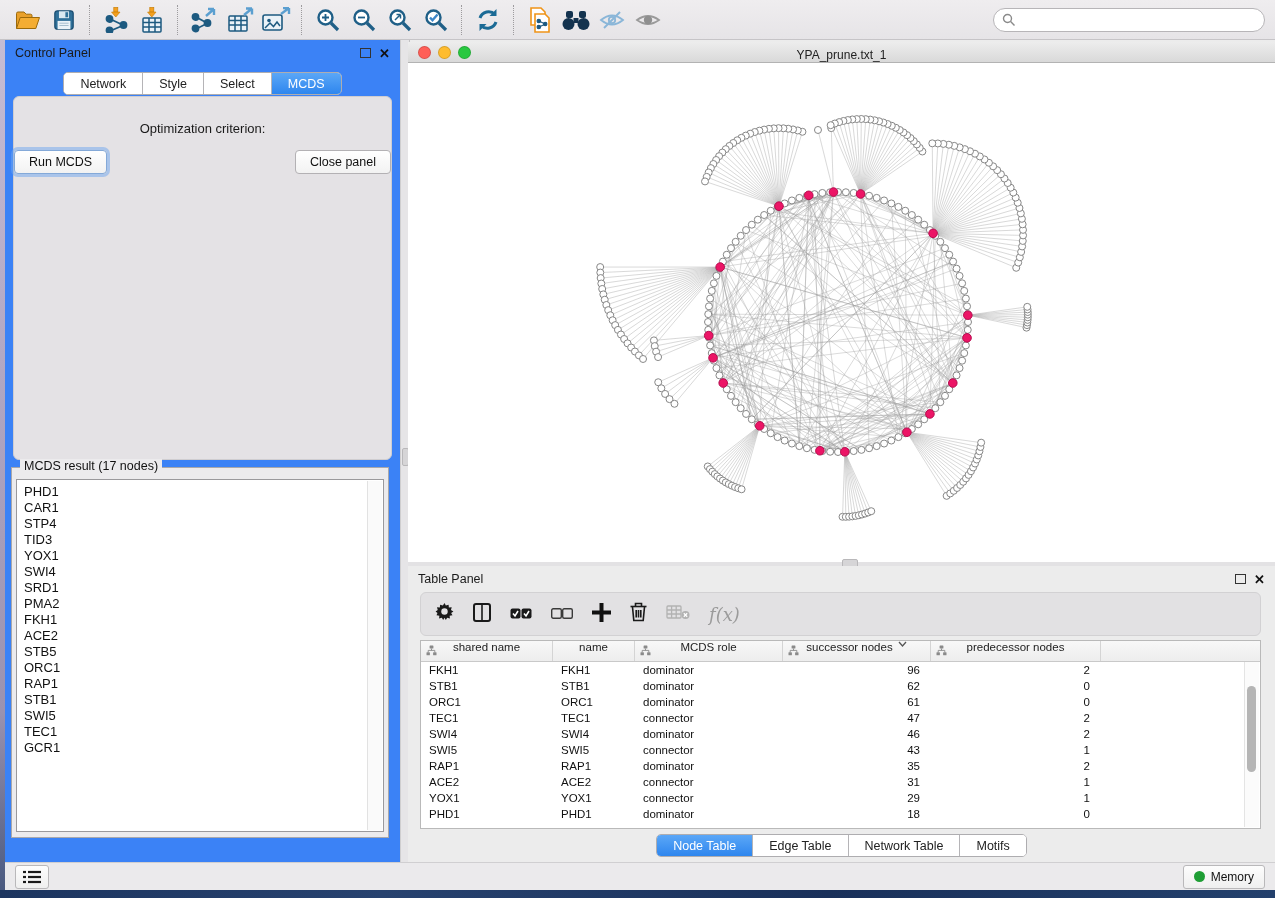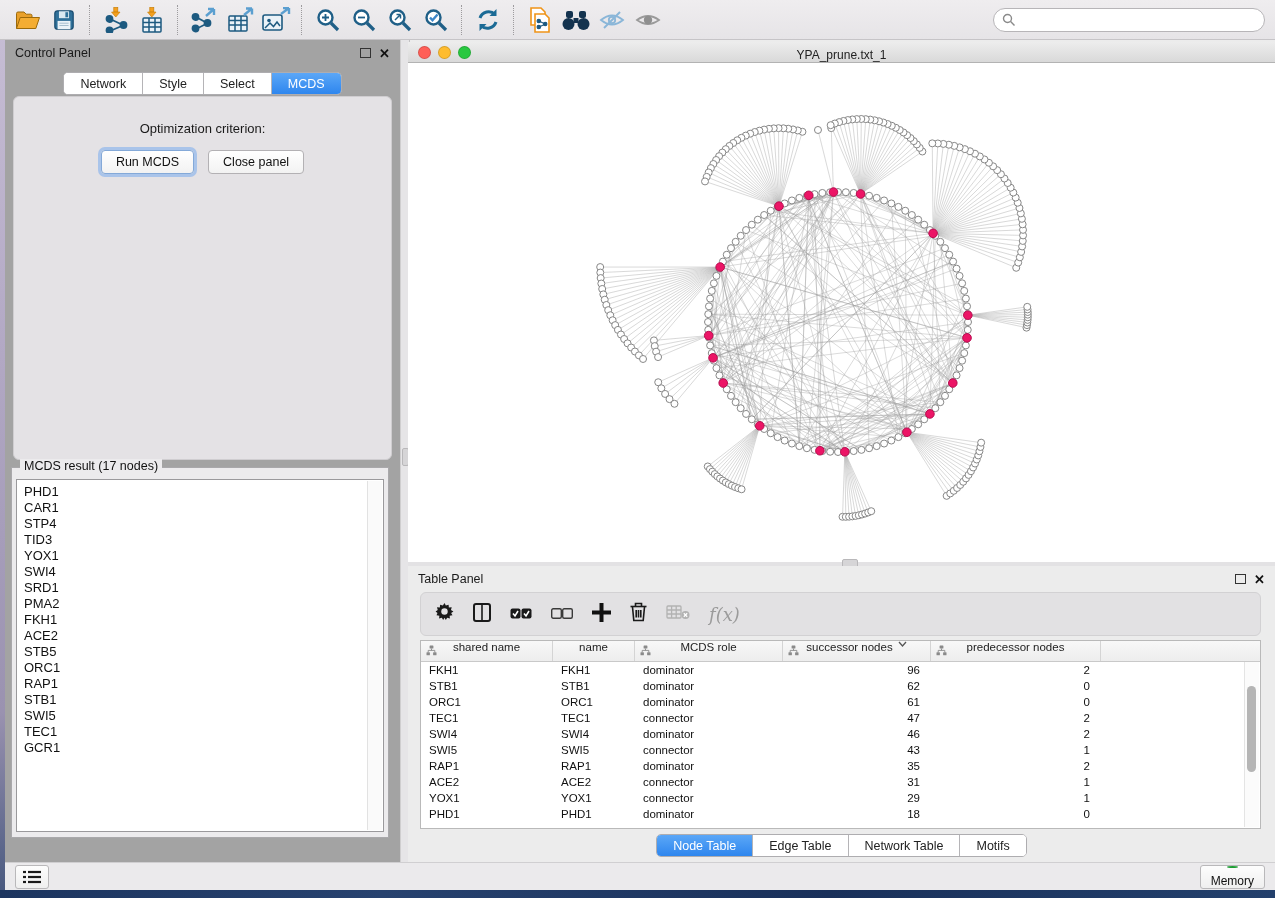--- a/index.html
+++ b/index.html
@@ -13,37 +13,37 @@
   
   .toolbar{position:absolute;left:0;top:0;width:1275px;height:40px;background:linear-gradient(180deg,#efedef,#e6e4e7);border-bottom:1px solid #c6c4c7;display:flex;align-items:center;box-sizing:border-box;padding:0 10px;z-index:5;}
   .tb-btn{width:36px;height:32px;display:flex;align-items:center;justify-content:center;flex:0 0 auto;}
   .tb-sep{width:1px;height:30px;border-left:1px dotted #9d9b9e;margin:0 7px;flex:0 0 auto;}
   .tb-spacer{flex:1;}
   .searchbox{width:272px;height:24px;border:1px solid #b7b5b8;border-radius:12px;background:#fff;display:flex;align-items:center;padding:0 8px;box-sizing:border-box;}
   .searchbox input{border:none;outline:none;flex:1;font-size:12px;background:transparent;font-family:"Liberation Sans",sans-serif;}
   
   .window-body{position:absolute;left:5px;top:40px;width:1270px;height:850px;background:#ececec;}
   
-  .control-panel{position:absolute;left:0;top:0;width:395px;height:822px;background:#a3a3a3;}
+  .control-panel{position:absolute;left:0;top:0;width:395px;height:822px;background:#3b82f6;}
   .panel-header{position:absolute;left:0;top:0;right:0;height:26px;display:flex;align-items:center;padding:0 10px;box-sizing:border-box;}
   .panel-title{font-size:12.5px;color:#1a1a1a;}
   .panel-hdr-icons{margin-left:auto;display:flex;gap:8px;align-items:center;}
   .float-glyph{width:9px;height:8px;border:1.5px solid #333;display:inline-block;}
   .close-glyph{font-size:13px;font-weight:bold;color:#111;line-height:1;}
   .cp-tabs{position:absolute;left:0;right:0;top:32px;display:flex;justify-content:center;}
   .seg{display:flex;border:1px solid #aeadb0;border-radius:5px;background:#fff;overflow:hidden;height:21px;}
   .seg .seg-item{font-size:12.5px;color:#222;padding:0 16px;display:flex;align-items:center;border-right:1px solid #b5b4b7;cursor:default;background:#fff;}
   .seg .seg-item:last-child{border-right:none;}
   .seg .seg-item.active{background:linear-gradient(180deg,#5ba7f7,#2e86ee);color:#fff;}
   .cp-body{position:absolute;left:8px;right:8px;top:56px;height:364px;background:#e4e2e5;border:1px solid #cfcdd0;border-radius:6px;box-sizing:border-box;text-align:center;}
   .opt-label{margin-top:24px;font-size:13px;color:#1a1a1a;}
   .select{margin:12px auto 0;width:314px;height:24px;border:1px solid #b5b3b6;border-radius:4px;background:#fff;display:flex;align-items:center;box-sizing:border-box;overflow:hidden;}
   .select .sel-text{flex:1;font-size:12.5px;text-align:center;color:#111;white-space:nowrap;}
   .select .sel-cap{width:20px;height:100%;background:linear-gradient(180deg,#66a9f3,#3a84e9);display:flex;flex-direction:column;align-items:center;justify-content:center;gap:2px;border-left:1px solid #9fc0ea;}
-  .btn-row{margin-top:14px;display:flex;justify-content:center;gap:14px;}
+  .btn-row{margin-top:14px;display:flex;justify-content:space-between;gap:14px;}
   .mac-btn{height:24px;padding:0 14px;border:1px solid #b3b1b4;border-radius:4px;background:linear-gradient(180deg,#ffffff,#f2f2f2);font-size:12.5px;color:#111;display:flex;align-items:center;font-family:"Liberation Sans",sans-serif;}
   .mac-btn.focused{border-color:#84a9d8;box-shadow:0 0 0 3px rgba(110,165,240,.5);}
   .result-box{position:absolute;left:6px;width:378px;top:427px;height:371px;border:1px solid #a9a8ab;background:#ecebed;box-sizing:border-box;}
   .result-legend{position:absolute;top:-9px;left:8px;background:#ecebed;padding:0 4px;font-size:12.5px;color:#111;}
   .result-list{position:absolute;left:4px;right:4px;top:11px;bottom:5px;background:#fff;border:1px solid #9a999c;overflow:hidden;}
   .result-scroll{position:absolute;top:1px;bottom:1px;right:1px;width:14px;background:#fafafa;border-left:1px solid #e2e2e2;}
   .result-items{position:absolute;left:0;top:4px;right:16px;}
   .result-item{font-size:13px;color:#111;line-height:16px;padding-left:7px;}
   
   .v-splitter{position:absolute;left:395px;top:0;width:8px;height:822px;background:#e6e5e7;border-left:1px solid #cfcecf;border-right:1px solid #c2c1c3;}
@@ -68,21 +68,21 @@
   .tbl-rows .tr{display:flex;height:16px;align-items:center;}
   .td{font-size:11.5px;color:#111;box-sizing:border-box;padding-left:8px;white-space:nowrap;overflow:hidden;}
   .td.num{text-align:right;padding-right:11px;padding-left:0;}
   .c0{width:132px;}.c1{width:82px;}.c2{width:148px;}.c3{width:148px;}.c4{width:170px;}
   .tbl-scroll{position:absolute;top:21px;bottom:1px;right:1px;width:14px;background:#fbfbfb;border-left:1px solid #e4e4e4;}
   .tbl-thumb{position:absolute;left:2px;top:24px;width:9px;height:86px;background:#b5b5b5;border-radius:5px;}
   .tp-tabs{position:absolute;left:0;right:0;top:268px;display:flex;justify-content:center;}
   
   .status-bar{position:absolute;left:0;right:0;bottom:0;height:28px;background:#ebeaec;border-top:1px solid #d0cfd1;display:flex;align-items:center;padding:0 10px;box-sizing:border-box;}
   .status-btn{width:32px;height:22px;border:1px solid #b9b8ba;background:linear-gradient(180deg,#fdfdfd,#efefef);border-radius:3px;display:flex;align-items:center;justify-content:center;}
-  .mem-btn{margin-left:auto;height:22px;border:1px solid #b9b8ba;background:linear-gradient(180deg,#fdfdfd,#efefef);border-radius:3px;display:flex;align-items:center;gap:6px;padding:0 10px;font-size:12px;color:#111;flex-direction:column;}
+  .mem-btn{margin-left:auto;height:22px;border:1px solid #b9b8ba;background:linear-gradient(180deg,#fdfdfd,#efefef);border-radius:3px;display:flex;align-items:center;gap:6px;padding:0 10px;font-size:12px;color:#111;}
   .mem-dot{width:11px;height:11px;border-radius:50%;}
 </style>
 </head>
 <body>
 
 <div class="desktop-left"></div>
 
 <div class="toolbar">
   <div class="tb-btn">
     <svg width="26" height="22" viewBox="0 0 26 22">

